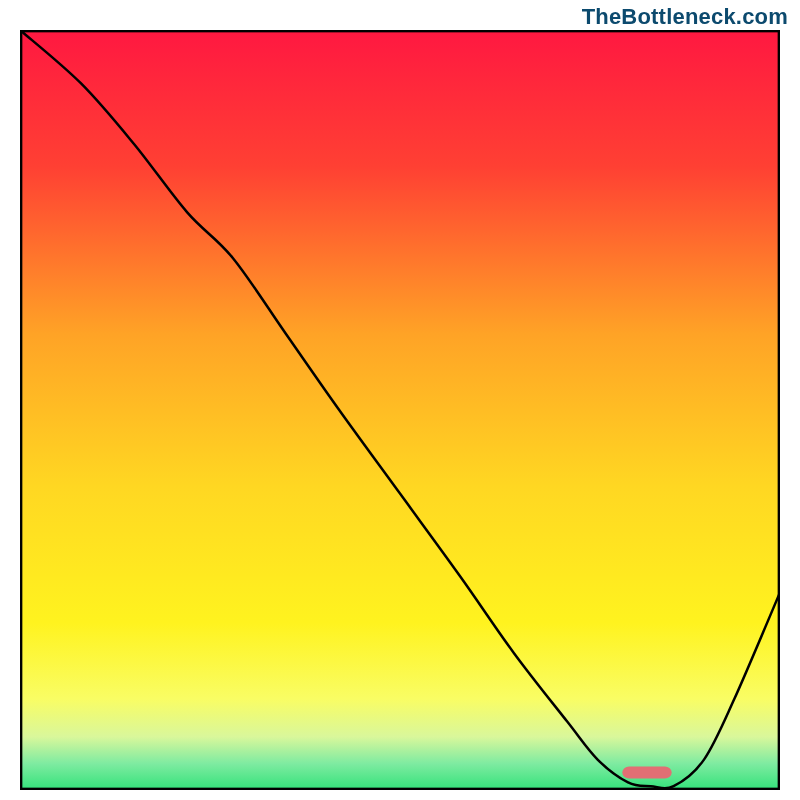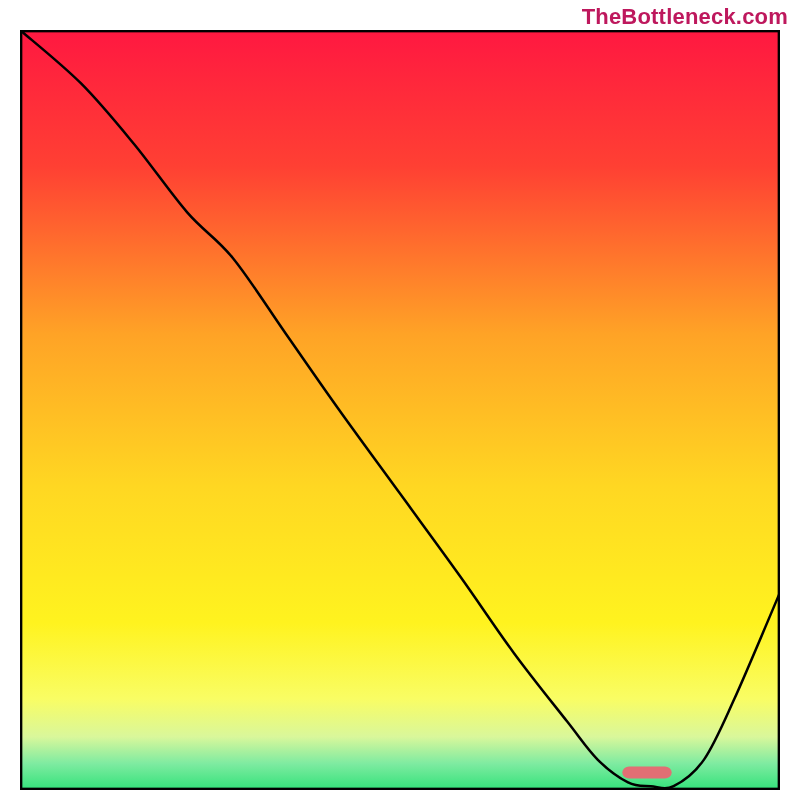--- a/index.html
+++ b/index.html
@@ -14,21 +14,21 @@
     position: relative;
     width: 800px;
     height: 800px;
   }
   .watermark {
     position: absolute;
     top: 4px;
     right: 12px;
     font-size: 22px;
     font-weight: 600;
-    color: #be185d;
+    color: #0c4a6e;
     letter-spacing: 0.2px;
   }
   .plot {
     position: absolute;
     left: 20px;
     top: 30px;
     width: 760px;
     height: 760px;
     box-sizing: border-box;
   }

